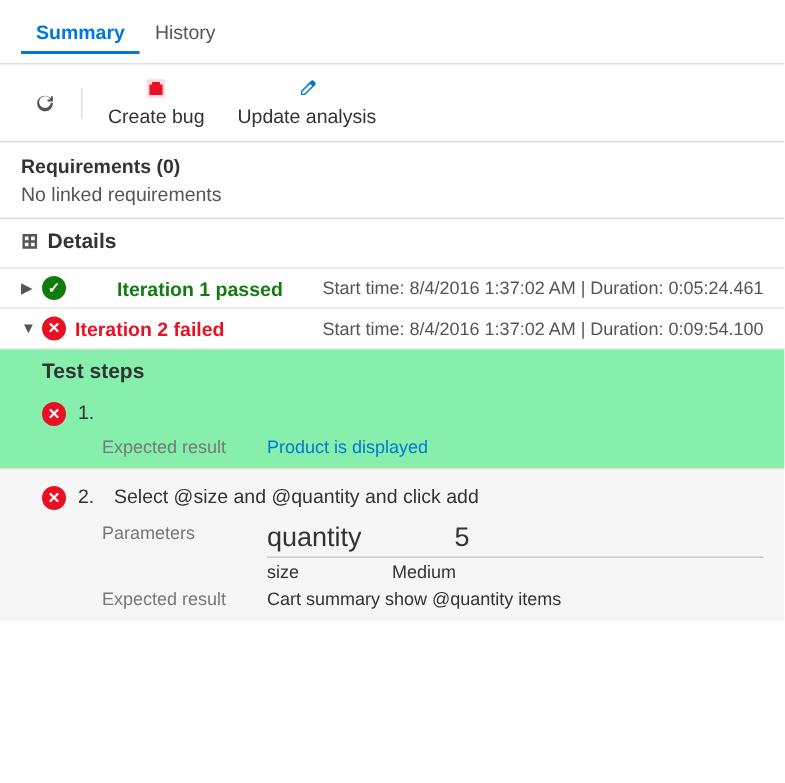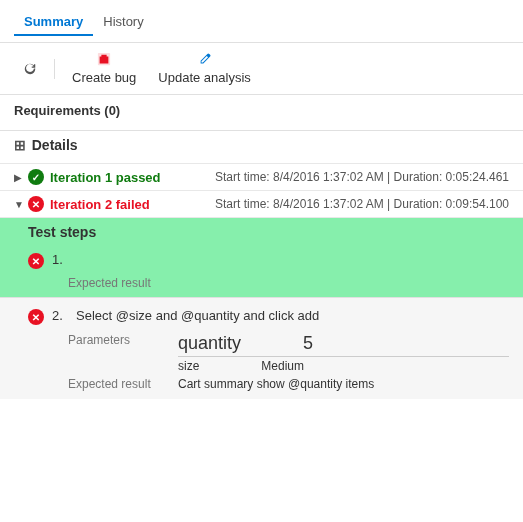--- a/index.html
+++ b/index.html
@@ -150,21 +150,21 @@
       background: #e81123;
       color: white;
     }
 
     .iteration-label {
       font-weight: 600;
       font-size: 13px;
       flex-shrink: 0;
     }
 
-    .iteration-label.passed { color: #107c10; }
+    .iteration-label.passed { color: #107c10; margin-left: 28px; }
     .iteration-label.failed { color: #e81123; }
 
     .iteration-meta {
       margin-left: auto;
       font-size: 12px;
       color: #555;
     }
 
     .test-steps-section {
       padding: 6px 14px 4px 28px;
@@ -291,20 +291,21 @@
   <button class="toolbar-btn">
     <svg class="pencil-icon" viewBox="0 0 16 16" fill="#0078d4">
       <path d="M12.85 2.15a1.5 1.5 0 0 0-2.12 0L3 9.88V13h3.12l7.73-7.73a1.5 1.5 0 0 0 0-2.12zM5.5 12H4v-1.5l6-6L11.5 6l-6 6z"></path>
     </svg>
     <span>Update analysis</span>
   </button>
 </div>
 
 <div class="section">
   <div class="section-title">Requirements (0)</div>
+  <div class="no-data-text">No linked requirements</div>
 </div>
 
 <div class="details-section">
   <div class="details-header">
     <span class="details-expand-icon">⊞</span>
     <span>Details</span>
   </div>
 </div>
 
 <div class="iteration-row">
@@ -323,20 +324,21 @@
 
 <div class="test-steps-section">
   <div class="test-steps-title">Test steps</div>
 
   <div class="step-row">
     <div class="step-icon">✕</div>
     <span class="step-number">1.</span>
   </div>
   <div class="step-detail-row">
     <span class="step-detail-label">Expected result</span>
+    <span class="step-detail-value">Product is displayed</span>
   </div>
 </div>
 
 <div class="step2-section">
   <div class="step-row">
     <div class="step-icon">✕</div>
     <span class="step-number">2.</span>
     <span class="step-text">Select @size and @quantity and click add</span>
   </div>
 

